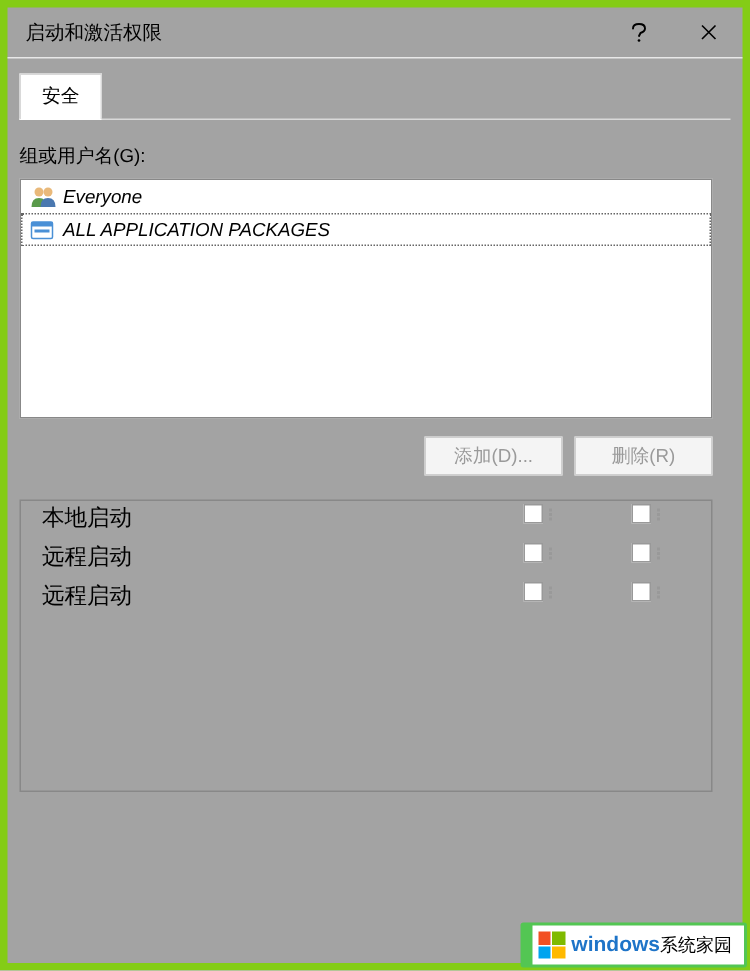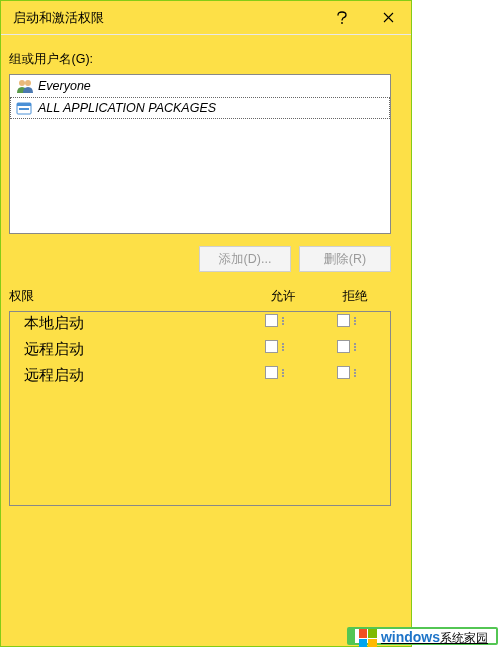--- a/index.html
+++ b/index.html
@@ -8,24 +8,24 @@
     width: 500px;
     height: 647px;
     font-family: "Microsoft YaHei", "Segoe UI", Tahoma, sans-serif;
     font-size: 12px;
     background: #ffffff;
     color: #000;
     position: relative;
     overflow: hidden;
   }
   .window {
-    width: 412px;
+    width: 500px;
     height: 647px;
-    border: 1px solid #84cc16;
-    background: #fde047;
+    border: 5px solid #84cc16;
+    background: #a3a3a3;
     display: flex;
     flex-direction: column;
   }
   .titlebar {
     height: 34px;
     display: flex;
     align-items: center;
     padding: 0 0 0 12px;
     border-bottom: 1px solid #e8e8e8;
     font-size: 13px;
@@ -175,27 +175,26 @@
     background: #f2f7fc;
   }
   .watermark {
     position: absolute;
     right: 2px;
     bottom: 2px;
     background: #ffffff;
     border: 2px solid #53c653;
     border-left: 8px solid #53c653;
     border-radius: 2px;
-    height: 18px;
-    display: flex;
-    align-items: flex-start;
+    height: 30px;
+    display: flex;
+    align-items: center;
     padding: 0 8px 0 4px;
     gap: 4px;
     font-size: 12px;
-    text-decoration: underline;
   }
   .watermark .wmlogo {
     width: 18px;
     height: 18px;
     display: grid;
     grid-template-columns: 1fr 1fr;
     grid-template-rows: 1fr 1fr;
     gap: 1px;
   }
   .watermark .wmlogo span:nth-child(1){background:#f25022;}
@@ -217,20 +216,25 @@
         <circle cx="5" cy="12" r="0.9" fill="#000"></circle>
       </svg>
     </div>
     <div class="wbtn">
       <svg width="11" height="11" viewBox="0 0 11 11">
         <path d="M1 1 L10 10 M10 1 L1 10" stroke="#000" stroke-width="1.1"></path>
       </svg>
     </div>
   </div>
 
+  <div class="tabs">
+    <div class="tab">
+      <span>安全</span>
+    </div>
+  </div>
 
   <div class="content">
 
     <div class="label">组或用户名(G):</div>
 
     <div class="listbox">
       <div class="listitem">
         <span class="icon-box">
           <svg width="18" height="16" viewBox="0 0 18 16">
             <circle cx="6" cy="5" r="3" fill="#e9b97a"></circle>
@@ -255,25 +259,20 @@
 
     <div class="btnrow">
       <div class="btn disabled">
         <span>添加(D)...</span>
       </div>
       <div class="btn disabled">
         <span>删除(R)</span>
       </div>
     </div>
 
-    <div class="perm-header">
-      <span class="h-name">权限</span>
-      <span class="h-col">允许</span>
-      <span class="h-col">拒绝</span>
-    </div>
 
     <div class="perm-box">
       <div class="perm-row">
         <span class="p-name">本地启动</span>
         <span class="p-col">
             <span class="chk"></span>
             <span class="vdots">
               <i></i>
               <i></i>
               <i></i>

